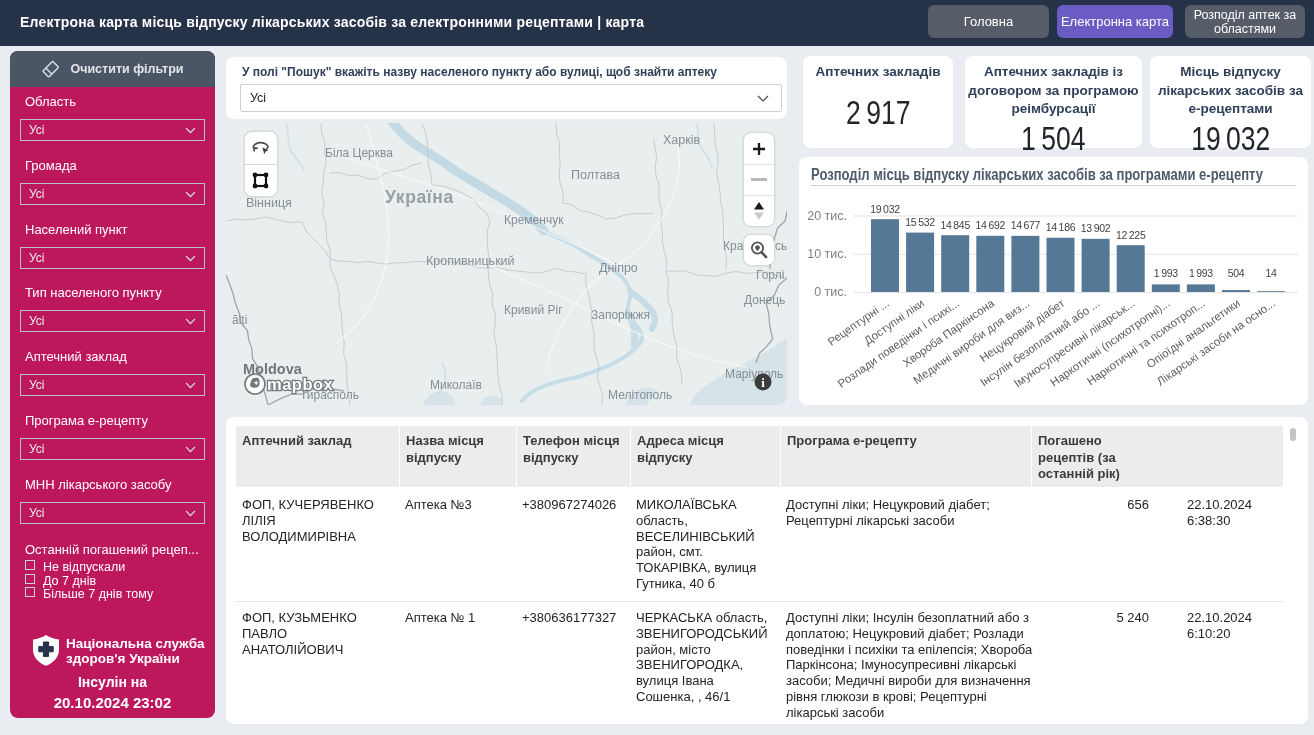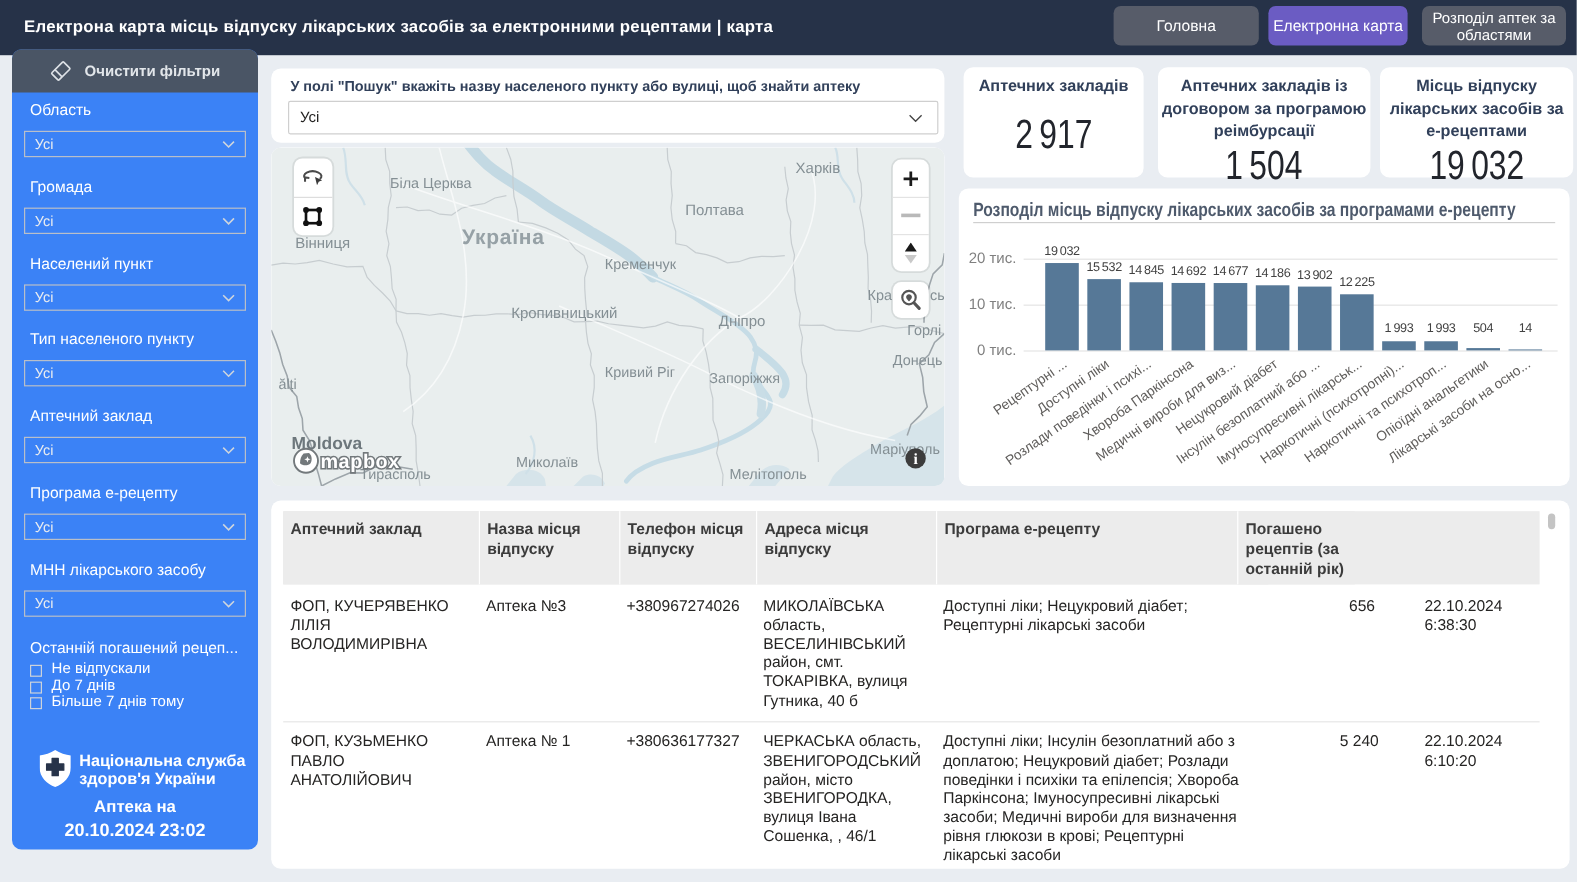--- a/index.html
+++ b/index.html
@@ -3,26 +3,26 @@
 <style>
 *{margin:0;padding:0;box-sizing:border-box}
 html,body{width:1314px;height:735px;overflow:hidden}
 body{position:relative;font-family:"Liberation Sans",sans-serif;background:#e9edf2;color:#252423}
 .abs{position:absolute}
 
 #hdr{left:0;top:0;width:1314px;height:46px;background:#263248}
 #hdr h1{position:absolute;left:20px;top:14px;font-size:14px;color:#fff;font-weight:bold;letter-spacing:.2px}
 .hbtn{position:absolute;top:5px;height:33px;border-radius:6px;background:#575c69;color:#fff;display:flex;align-items:center;justify-content:center;text-align:center;font-size:13px;line-height:14px}
 
-#side{left:10px;top:41px;width:205px;height:667px;background:#3b82f6;border-radius:8px}
+#side{left:10px;top:51px;width:205px;height:667px;background:#be185d;border-radius:8px}
 #clrbar{left:0;top:0;width:205px;height:36px;background:#4a5565;border-radius:8px 8px 0 0;display:flex;align-items:center;justify-content:center;color:#e2e6ea;font-size:12.5px;font-weight:bold}
 .lbl{left:15px;color:#fff;font-size:13px;font-weight:normal;white-space:nowrap}
 .dd{left:10px;width:185px;height:22px;border:1px solid #b9bfc9;color:#e9ecf0;font-size:12px;line-height:20px;padding-left:8px}
 .dd svg{position:absolute;right:8px;top:7px}
-.cbrow{left:15px;height:14px;display:flex;align-items:flex-end;color:#fff;font-size:12.5px}
+.cbrow{left:15px;height:14px;display:flex;align-items:flex-start;color:#fff;font-size:12.5px}
 .cb{width:10px;height:10px;border:1px solid #ccd2da;margin-right:8px;flex:none}
 
 .card{background:#fff;border-radius:8px}
 .kpi{display:flex;flex-direction:column;text-align:center}
 .kpi .t{font-size:13.5px;font-weight:bold;color:#31405a;line-height:18.5px;padding-top:7px}
 .kpi .v{flex:1;display:flex;align-items:center;justify-content:center;padding-bottom:5px;font-size:34px;color:#22252c;letter-spacing:0px}
 .kpi .v span{display:inline-block;transform:scaleX(.78)}
 
 #tbl{left:226px;top:417px;width:1082px;height:307px;overflow:hidden}
 .th{position:absolute;background:#ececec;border-left:1px solid #fff;font-weight:bold;color:#3b3b3b;font-size:13px;line-height:16.5px;padding:7px 6px 0 6px;height:61px}
@@ -74,21 +74,21 @@
       </svg></div>
 <div class="abs lbl" style="top:491px">Останній погашений рецеп...</div>
 <div class="abs cbrow" style="top:509px"><span class="cb"></span>Не відпускали</div>
 <div class="abs cbrow" style="top:523px"><span class="cb"></span>До 7 днів</div>
 <div class="abs cbrow" style="top:536px"><span class="cb"></span>Більше 7 днів тому</div>
 <svg class="abs" style="left:23px;top:584px" width="26" height="31" viewBox="0 0 26 31">
       <path d="M13,0 C9.2,2.6 4.2,4.1 0,4.6 L0,14.5 C0,22.5 6,28.2 13,30.8 C20,28.2 26,22.5 26,14.5 L26,4.6 C21.8,4.1 16.8,2.6 13,0 Z" fill="#fff"></path>
       <path d="M10.4,7 h5.2 v4.6 h4.6 v5.2 h-4.6 v4.6 h-5.2 v-4.6 h-4.6 v-5.2 h4.6 Z" fill="#273349" stroke="#273349" stroke-width="1" stroke-linejoin="round"></path>
     </svg>
 <div class="abs" style="left:56px;top:586px;font-size:13.5px;font-weight:bold;color:#fff;line-height:14.5px">Національна служба<br>здоров'я України</div>
-<div class="abs" style="left:0;top:623px;width:205px;text-align:center;font-size:14px;font-weight:bold;color:#fff">Аптека на</div>
+<div class="abs" style="left:0;top:623px;width:205px;text-align:center;font-size:14px;font-weight:bold;color:#fff">Інсулін на</div>
 <div class="abs" style="left:0;top:643px;width:205px;text-align:center;font-size:15px;font-weight:bold;color:#fff">20.10.2024 23:02</div>
 </div>
 
 <div id="search" class="abs card" style="left:226px;top:57px;width:561px;height:62px">
   <div class="abs" style="left:16px;top:8px;font-size:12px;font-weight:bold;color:#31405a">У полі "Пошук" вкажіть назву населеного пункту або вулиці, щоб знайти аптеку</div>
   <div class="abs" style="left:14px;top:27px;width:542px;height:28px;border:1px solid #cfcfcf;border-radius:2px;font-size:12.5px;color:#252423;line-height:26px;padding-left:9px">Усі
     <svg class="abs" style="right:12px;top:10px" width="12" height="7" viewBox="0 0 12 7">
         <path d="M1 1 L6 6 L11 1" fill="none" stroke="#454545" stroke-width="1.1"></path>
       </svg>
   </div>
@@ -289,21 +289,21 @@
 <div class="th" style="left:290px;top:9px;width:114px">Телефон місця<br>відпуску</div>
 <div class="th" style="left:404px;top:9px;width:150px">Адреса місця<br>відпуску</div>
 <div class="th" style="left:554px;top:9px;width:277px">Програма е-рецепту</div>
 <div class="th" style="left:805px;top:9px;width:98px">Погашено<br>рецептів (за<br>останній рік)</div>
 
 <div class="td" style="left:10px;top:80px;width:168px">ФОП, КУЧЕРЯВЕНКО<br>ЛІЛІЯ<br>ВОЛОДИМИРІВНА</div>
 <div class="td" style="left:173px;top:80px;width:116px">Аптека №3</div>
 <div class="td" style="left:290px;top:80px;width:113px">+380967274026</div>
 <div class="td" style="left:404px;top:80px;width:149px">МИКОЛАЇВСЬКА<br>область,<br>ВЕСЕЛИНІВСЬКИЙ<br>район, смт.<br>ТОКАРІВКА, вулиця<br>Гутника, 40 б</div>
 <div class="td" style="left:554px;top:80px;width:270px">Доступні ліки; Нецукровий діабет;<br>Рецептурні лікарські засоби</div>
-<div class="td" style="left:860px;top:80px;width:98px;text-align:center">656</div>
+<div class="td" style="left:831px;top:80px;width:98px;text-align:right">656</div>
 <div class="td" style="left:955px;top:80px;width:102px">22.10.2024<br>6:38:30</div>
 <div class="rowline" style="top:184px"></div>
 
 <div class="td" style="left:10px;top:193px;width:168px">ФОП, КУЗЬМЕНКО<br>ПАВЛО<br>АНАТОЛІЙОВИЧ</div>
 <div class="td" style="left:173px;top:193px;width:116px">Аптека № 1</div>
 <div class="td" style="left:290px;top:193px;width:113px">+380636177327</div>
 <div class="td" style="left:404px;top:193px;width:149px">ЧЕРКАСЬКА область,<br>ЗВЕНИГОРОДСЬКИЙ<br>район, місто<br>ЗВЕНИГОРОДКА,<br>вулиця Івана<br>Сошенка, , 46/1</div>
 <div class="td" style="left:554px;top:193px;width:280px">Доступні ліки; Інсулін безоплатний або з<br>доплатою; Нецукровий діабет; Розлади<br>поведінки і психіки та епілепсія; Хвороба<br>Паркінсона; Імуносупресивні лікарські<br>засоби; Медичні вироби для визначення<br>рівня глюкози в крові; Рецептурні<br>лікарські засоби</div>
 <div class="td" style="left:831px;top:193px;width:98px;text-align:right">5 240</div>
 <div class="td" style="left:955px;top:193px;width:102px">22.10.2024<br>6:10:20</div>

